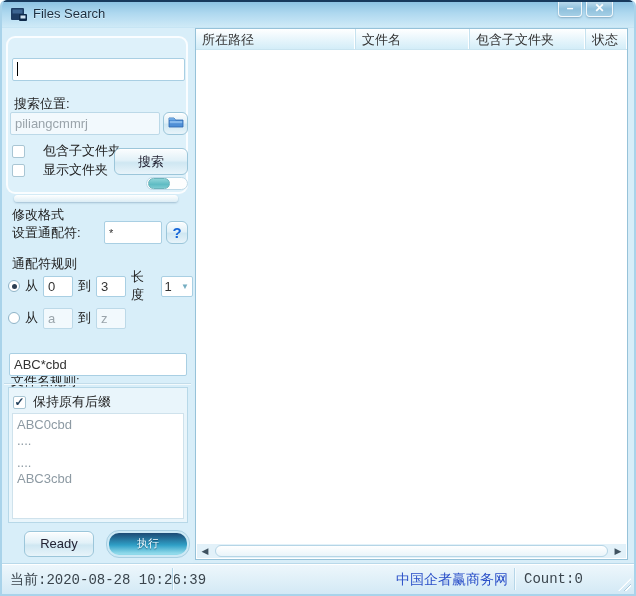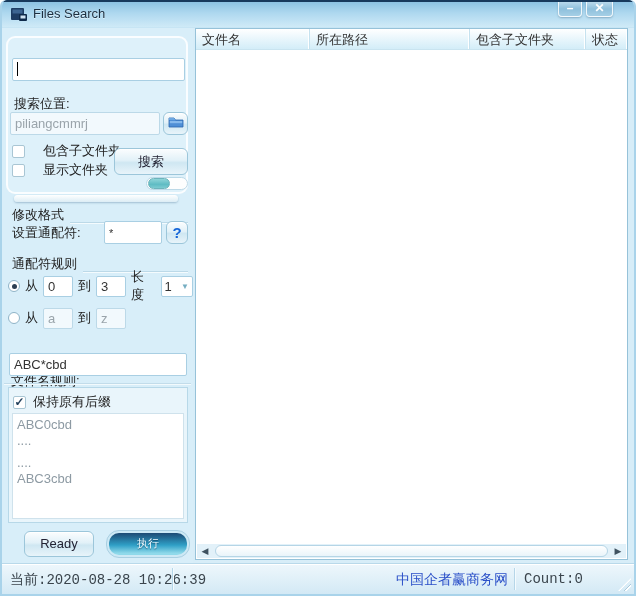--- a/index.html
+++ b/index.html
@@ -79,21 +79,21 @@
     position:absolute; left:1px; top:0px; width:22px; height:11px; border-radius:6px;
     background:linear-gradient(#8fd4d8, #5fbcc4 60%, #7ccbd1); border:1px solid #6db4bc;
   }
 
   .pill-divider {
     position:absolute; left:12px; top:167px; width:164px; height:7px; border-radius:4px;
     background:linear-gradient(#ffffff, #dcedf5);
     box-shadow:0 1px 2px rgba(90,130,160,.45);
   }
 
-  .legend { position:absolute; display:flex; align-items:flex-end; width:176px; left:10px; }
+  .legend { position:absolute; display:flex; align-items:flex-start; width:176px; left:10px;flex-direction:column; }
   .legend .txt { white-space:nowrap; padding-right:6px; }
   .legend .line { flex:1; height:2px; border-top:1px solid #bcd9e8; border-bottom:1px solid #f4fbfe; }
 
   .radio {
     width:12px; height:12px; border-radius:50%; background:#fff; border:1px solid #8fb4c8;
     display:inline-flex; align-items:center; justify-content:center; flex:none;
   }
   .radio.sel::after { content:""; width:5px; height:5px; border-radius:50%; background:#2b3e52; }
   .rulerow { position:absolute; left:6px; display:flex; align-items:center; gap:5px; height:22px; }
 
@@ -281,22 +281,22 @@
         <span>Ready</span>
       </div>
       <div class="exec-btn">
         <div class="inner"><span>执行</span></div>
       </div>
 
     </div>
 
     <div class="table-area">
       <div class="thead">
+        <div class="th" style="width:160px;">所在路径</div>
         <div class="th" style="width:114px;">文件名</div>
-        <div class="th" style="width:160px;">所在路径</div>
         <div class="th" style="width:116px;">包含子文件夹</div>
         <div class="th" style="flex:1; border-right:none;">状态</div>
       </div>
       <div class="tbody"></div>
       <div class="hscroll">
         <span class="scroll-arrow">◀</span>
         <div class="hthumb"></div>
         <span class="scroll-arrow">▶</span>
       </div>
     </div>

